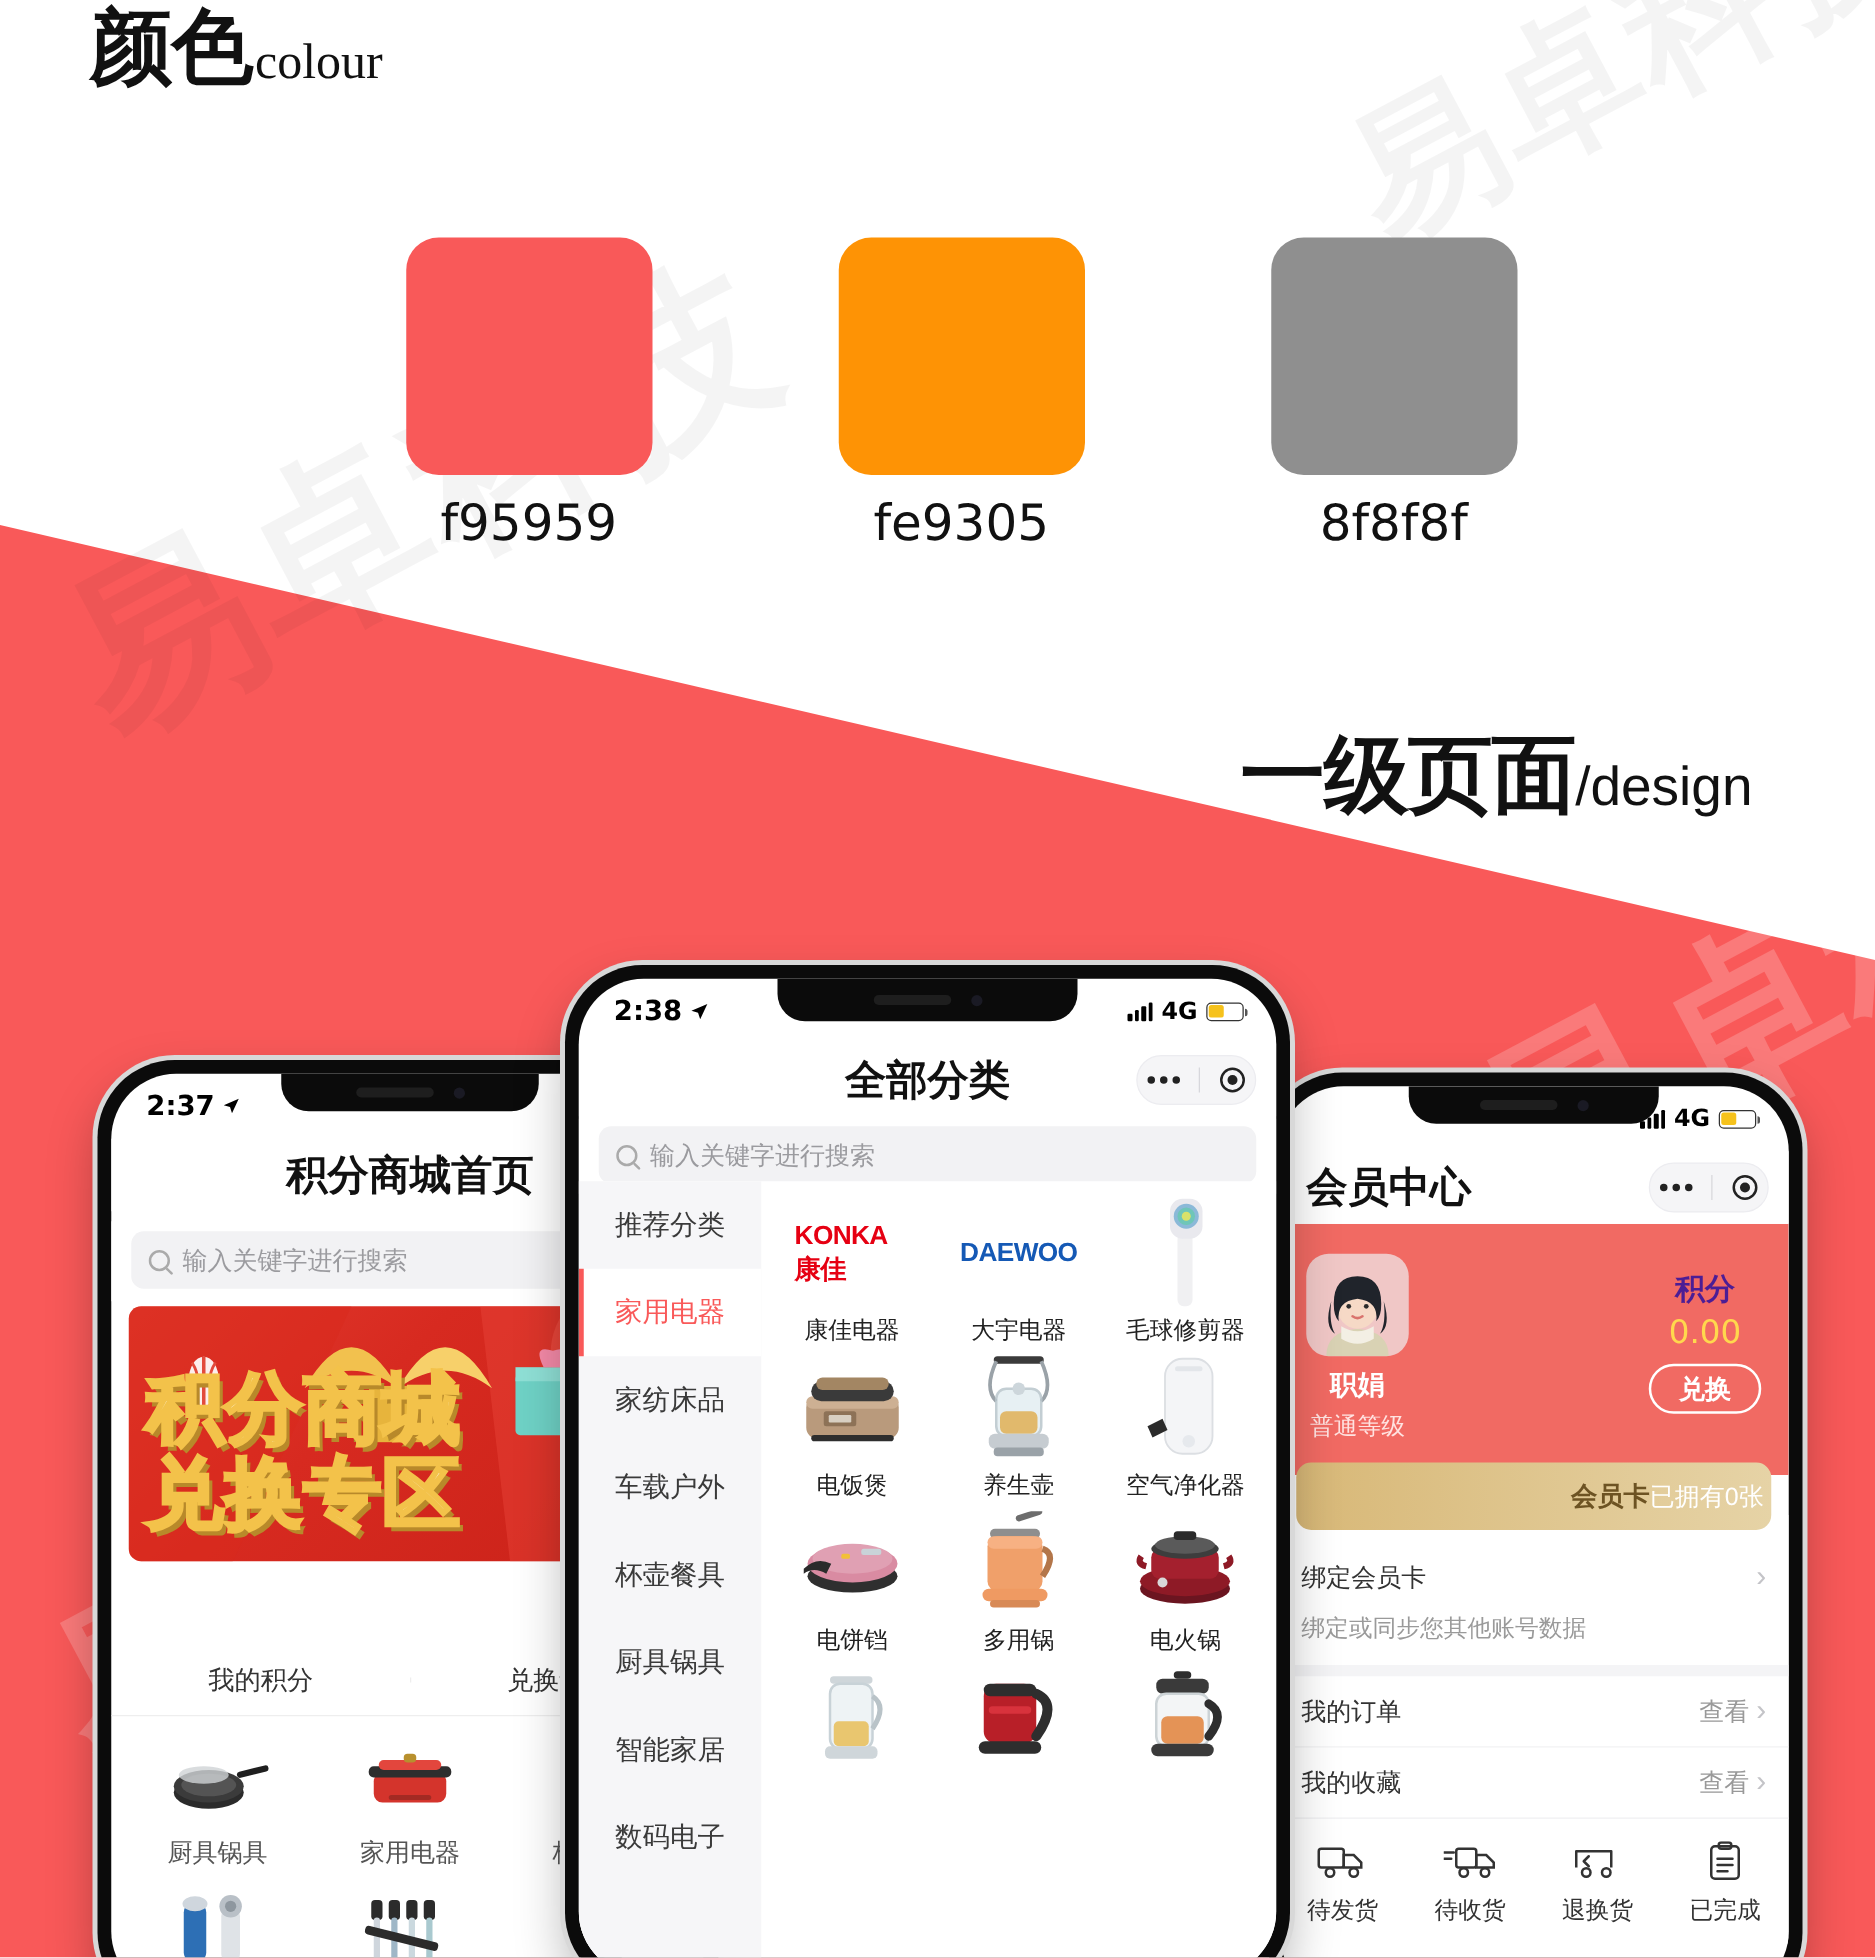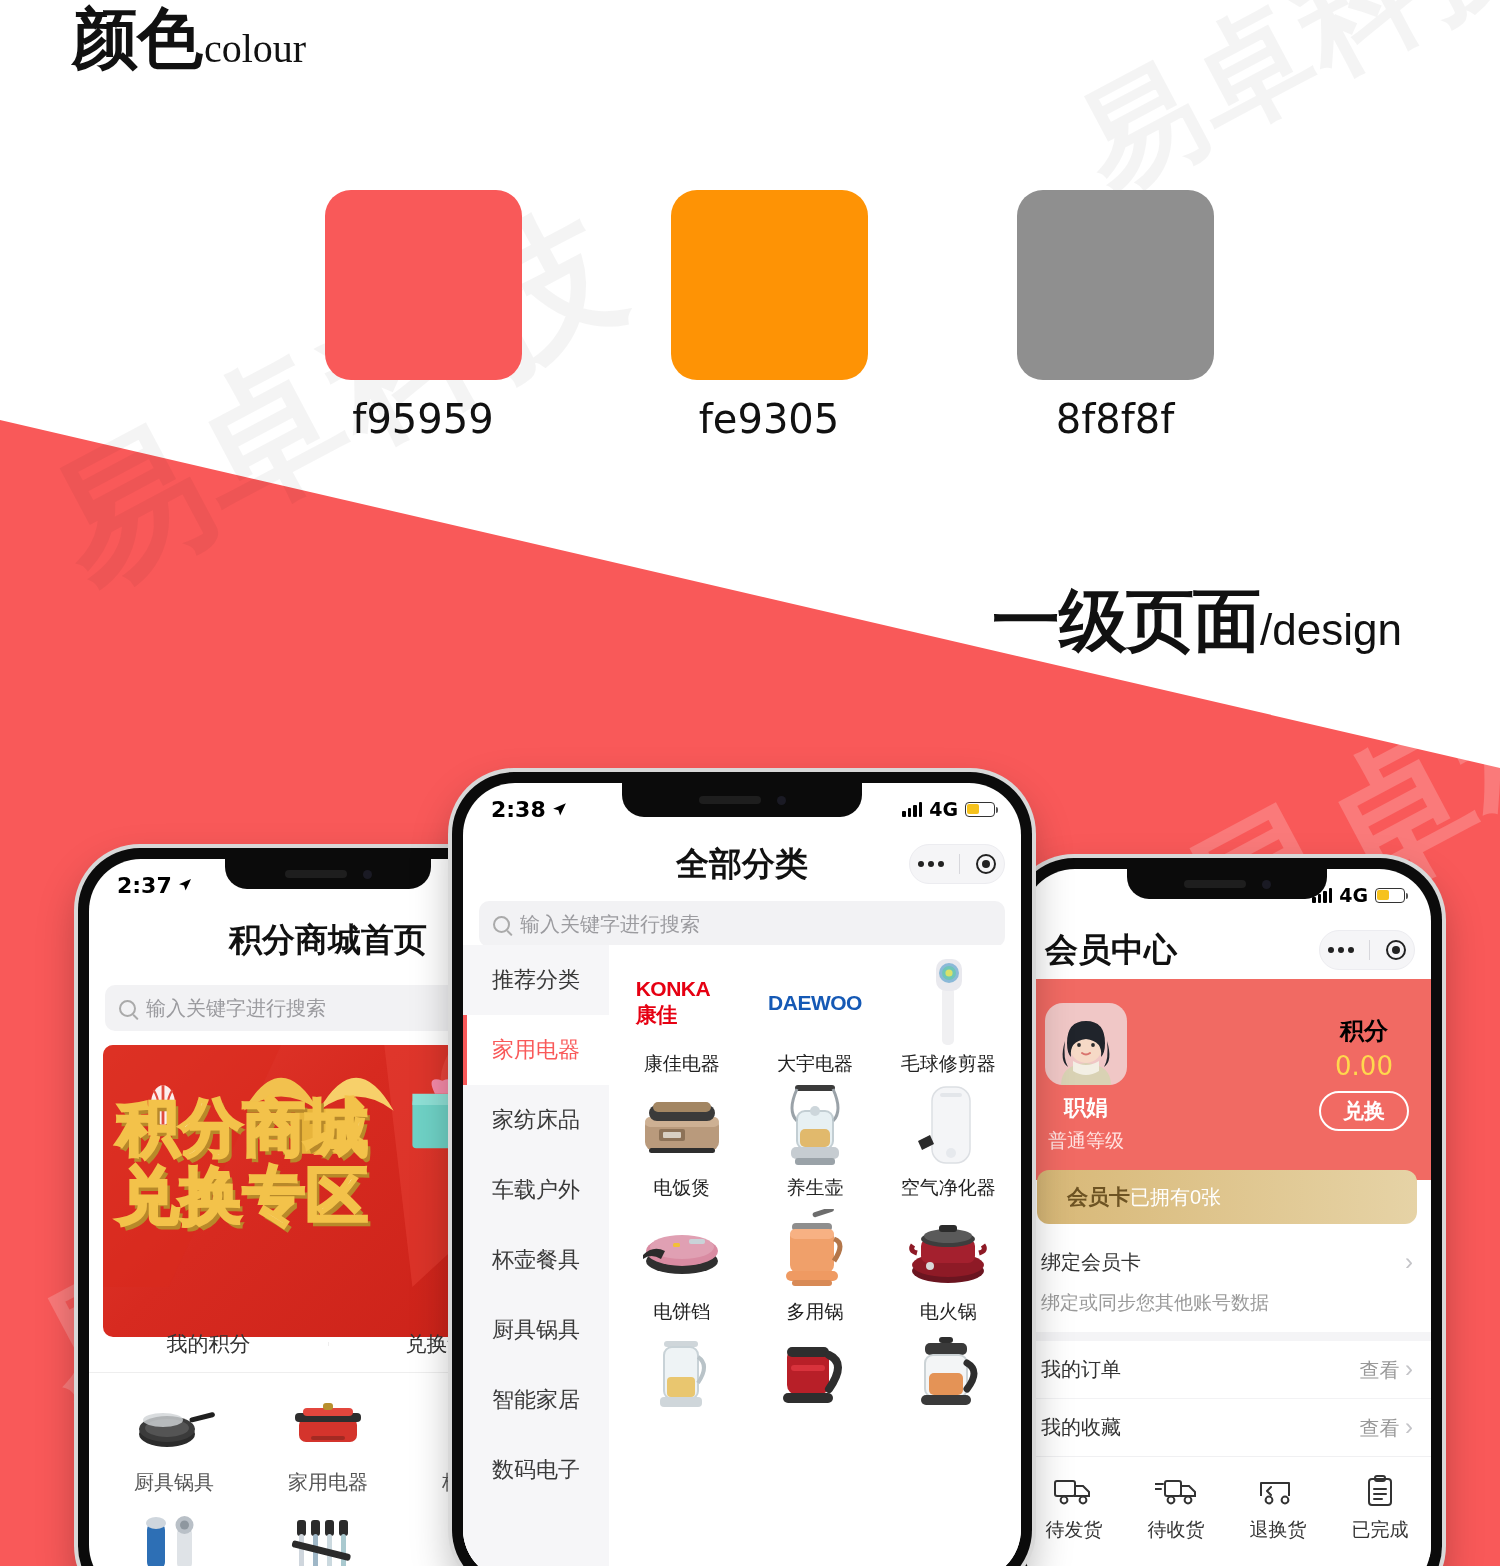--- a/index.html
+++ b/index.html
@@ -112,21 +112,21 @@
   .cat-main { flex:1; padding:12px 6px 0; overflow:hidden; }
   .prod-grid { display:grid; grid-template-columns:repeat(3,1fr); row-gap:4px; }
   .prod { display:flex; flex-direction:column; align-items:center; }
   .prod-img { width:92px; height:92px; display:flex; align-items:center; justify-content:center; }
   .prod-name { font-size:19px; color:#222; margin-top:2px; font-weight:500; }
   .brand-logo { font-size:21px; font-weight:800; letter-spacing:-.5px; }
 
   
   #phone-left { left:78px; top:848px; width:500px; height:760px; z-index:5; }
   #phone-left .notch { width:206px; height:30px; }
-  .banner { margin:0 14px; height:292px; border-radius:10px; overflow:hidden; position:relative;
+  .banner { margin:0 14px; height:204px; border-radius:10px; overflow:hidden; position:relative;
             background:linear-gradient(135deg,#e33b2e 0%,#d72a20 40%,#c92118 100%); }
   .banner-deco { position:absolute; inset:0; }
   .banner-txt { position:absolute; left:14px; top:52px; z-index:3; }
   .banner-line { font-size:62px; font-weight:900; line-height:1.0; color:#fff;
      -webkit-text-stroke:3px #f3c24a; letter-spacing:1px; text-shadow: 4px 5px 0 #b8892a; }
   .tabs-row { display:flex; height:58px; align-items:center; border-bottom:1px solid #eee; }
   .tab-cell { flex:1; text-align:center; font-size:21px; color:#333; position:relative; }
   .tab-cell + .tab-cell::before { content:''; position:absolute; left:0; top:12px; bottom:12px; width:1px; background:#eee; }
   .lgrid { display:grid; grid-template-columns:repeat(3,1fr); padding:14px 8px 0; row-gap:8px; }
   .lcell { display:flex; flex-direction:column; align-items:center; }
@@ -135,24 +135,24 @@
 
   
   #phone-right { left:1012px; top:858px; width:430px; height:750px; z-index:5; }
   #phone-right .notch { width:200px; height:30px; }
   .mem-hero { background:#f16a63; padding:24px 22px 26px; display:flex; align-items:flex-start; justify-content:space-between; position:relative; }
   .mem-user { display:flex; flex-direction:column; align-items:center; }
   .avatar { width:82px; height:82px; border-radius:18px; background:#f0c7c6; display:flex; align-items:flex-end; justify-content:center; overflow:hidden; }
   .mem-name { color:#fff; font-size:22px; font-weight:700; margin-top:8px; }
   .mem-level { color:#ffe3e1; font-size:19px; margin-top:5px; }
   .mem-points { text-align:center; padding-top:12px; }
-  .mp-label { color:#000000; font-size:24px; font-weight:700; }
+  .mp-label { color:#4c1d95; font-size:24px; font-weight:700; }
   .mp-value { color:#ffd84d; font-size:26px; margin-top:4px; font-family:"DejaVu Sans", sans-serif;}
   .mp-btn { margin-top:10px; border:2px solid #fff; color:#fff; border-radius:20px; padding:4px 22px; font-size:21px; font-weight:700; display:inline-block; }
-  .goldcard { margin:-10px 14px 0; height:54px; background:linear-gradient(90deg,#d8b877,#e6d3a6); border-radius:12px; display:flex; align-items:center; justify-content:flex-start; padding:0 30px; position:relative; z-index:3;}
+  .goldcard { margin:-10px 14px 0; height:54px; background:linear-gradient(90deg,#d8b877,#e6d3a6); border-radius:12px; display:flex; align-items:center; justify-content:flex-end; padding:0 6px; position:relative; z-index:3;}
   .gc-left { color:#6d5323; font-size:21px; font-weight:700; }
   .gc-right { color:#fff; font-size:20px; }
   .white-panel { background:#fff; margin-top:-12px; padding-top:22px; position:relative; z-index:2; border-radius:0;}
   .row-line { display:flex; align-items:center; justify-content:space-between; padding:14px 18px; font-size:20px; color:#333; }
   .row-sub { font-size:19px; color:#9a9a9a; padding:0 18px 16px; }
   .row-divider { height:9px; background:#f4f4f6; }
   .chev { color:#c4c4c8; font-size:24px; }
   .view-txt { color:#999; font-size:20px; }
   .order-row { display:flex; padding:18px 0 14px; border-top:1px solid #f0f0f2; }
   .order-cell { flex:1; display:flex; flex-direction:column; align-items:center; gap:10px; }

